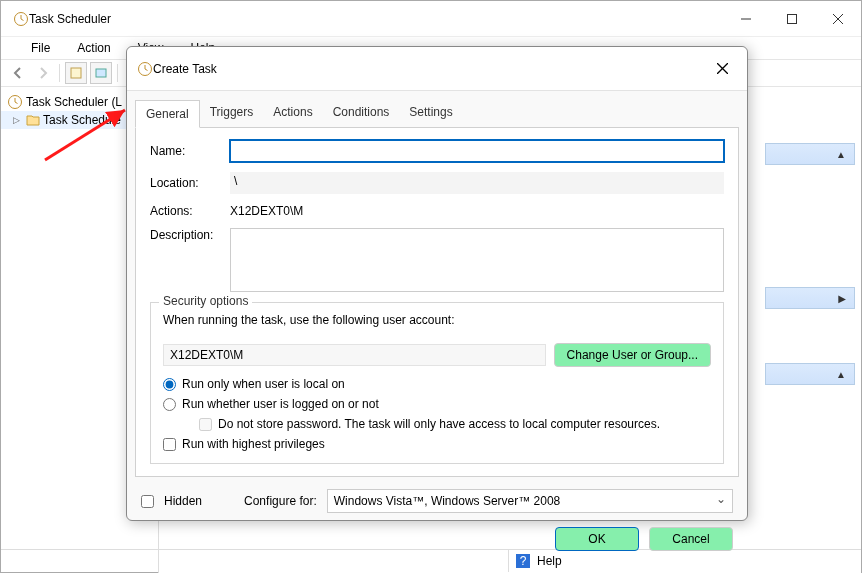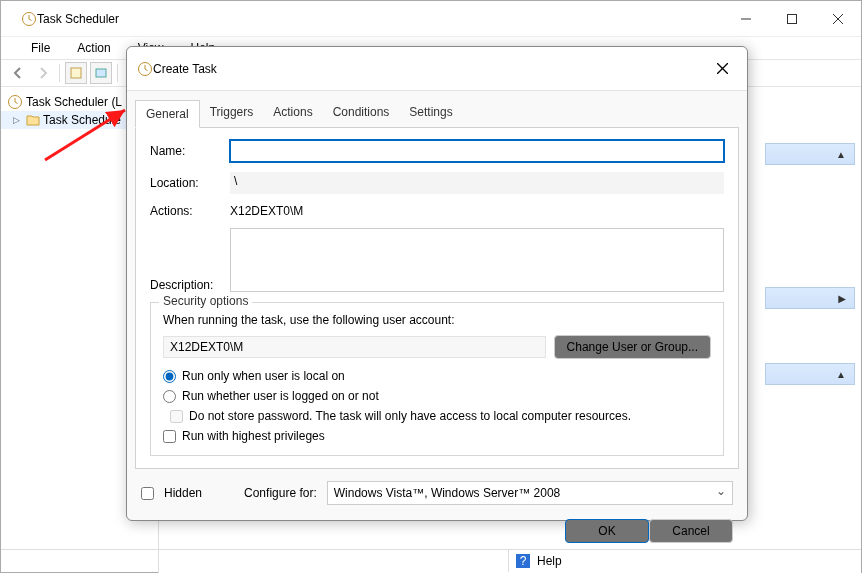--- a/index.html
+++ b/index.html
@@ -1,18 +1,18 @@
 <!DOCTYPE html>
 <html><head>
 <meta charset="utf-8">
 <style>
 *{box-sizing:border-box;font-family:"Segoe UI",Tahoma,sans-serif;font-size:12px;color:#000;margin:0;padding:0}
 body{background:#fff;width:862px;height:573px;overflow:hidden;position:relative}
 .main-window{width:862px;height:573px;background:#fff;border:1px solid #aaa;position:relative}
-.titlebar{height:36px;display:flex;align-items:center;padding-left:20px;background:#fff;border-bottom:1px solid #eee}
+.titlebar{height:36px;display:flex;align-items:center;padding-left:12px;background:#fff;border-bottom:1px solid #eee}
 .titlebar .title{flex:1}
 .win-controls{display:flex;height:30px}
 .win-btn{width:46px;display:flex;align-items:center;justify-content:center;cursor:pointer}
 .win-btn svg{width:10px;height:10px}
 .menubar{height:22px;display:flex;align-items:center;padding-left:22px;gap:11px}
 .menubar span{padding:2px 8px;cursor:pointer}
 .toolbar{height:28px;display:flex;align-items:center;padding-left:6px;gap:3px;border-top:1px solid #e5e5e5;border-bottom:1px solid #e5e5e5}
 .tb-btn{width:22px;height:22px;display:flex;align-items:center;justify-content:center;border:1px solid transparent;cursor:pointer}
 .tb-btn.boxed{border:1px solid #ccc;background:#f5f5f5}
 .tb-sep{width:1px;height:18px;background:#ddd;margin:0 2px}
@@ -41,32 +41,32 @@
 .tab.active{background:#fff;border:1px solid #d0d0d0;border-bottom:1px solid #fff;position:relative;top:1px}
 .tab-panel{margin:0 8px;background:#fff;border:1px solid #d0d0d0;padding:12px 14px}
 .form-row{display:flex;align-items:center;margin-bottom:10px}
 .form-row label{width:80px}
 .txt{flex:1;height:22px;border:1px solid #ccc;padding:2px 4px;background:#fff}
 .txt.name{border:1px solid #0067c0;outline:1px solid #0067c0}
 .txt.ro{background:#f4f4f4}
 .desc{flex:1;height:64px;border:1px solid #ccc;background:#fff;resize:none}
 .fieldset{border:1px solid #d6d6d6;padding:10px 12px 6px;margin-top:2px;position:relative}
 .fieldset .legend{position:absolute;top:-9px;left:8px;background:#fff;padding:0 4px;color:#333}
-.fs-text{margin-bottom:8px}
+.fs-text{margin-bottom:16px}
 .acct-row{display:flex;gap:8px;align-items:center;margin-bottom:10px}
 .acct-box{flex:1;height:22px;border:1px solid #e3e3e3;background:#f7f7f7;padding:2px 6px;display:flex;align-items:center}
-.btn{height:24px;padding:8px 12px;border:1px solid #ccc;background:#737373;border-radius:4px;cursor:pointer;display:inline-flex;align-items:center;justify-content:center}
+.btn{height:24px;padding:8px 12px;border:1px solid #ccc;background:#86efac;border-radius:4px;cursor:pointer;display:inline-flex;align-items:center;justify-content:center}
 .opt-row{display:flex;align-items:center;gap:6px;margin:6px 0}
-.opt-row.indent{margin-left:7px;color:#666}
+.opt-row.indent{margin-left:36px;color:#666}
 input[type=radio],input[type=checkbox]{width:13px;height:13px;margin:0;accent-color:#0067c0}
 .bottom-row{display:flex;align-items:center;padding:12px 14px 0;gap:10px}
 .bottom-row .cfg-label{margin-left:32px}
 .select{flex:1;height:24px;border:1px solid #ccc;background:#fff;padding:0 20px 0 6px;display:flex;align-items:center;position:relative}
 .select::after{content:"⌄";position:absolute;right:6px;color:#555;top:2px}
-.dlg-actions{display:flex;justify-content:flex-end;gap:0;padding:14px}
+.dlg-actions{display:flex;justify-content:flex-end;gap:10px;padding:14px}
 .dlg-actions .btn{width:84px;height:24px}
 .dlg-actions .btn.primary{border:1px solid #0067c0}
 
 .arrow{position:absolute;left:40px;top:100px;pointer-events:none}
 .clock-icon{width:16px;height:16px}
 </style>
 </head>
 <body>
 
 <div class="main-window">
@@ -213,21 +213,21 @@
       <input type="text" class="txt name" value="" style="">
     </div>
     <div class="form-row">
       <label>Location:</label>
       <div class="txt ro" style="border:none;background:#f4f4f4">\</div>
     </div>
     <div class="form-row">
       <label>Actions:</label>
       <span>X12DEXT0\M</span>
     </div>
-    <div class="form-row" style="align-items:flex-end">
+    <div class="form-row" style="align-items:flex-start">
       <label>Description:</label>
       <textarea class="desc" style=""></textarea>
     </div>
 
     <div class="fieldset">
       <span class="legend">Security options</span>
       <div class="fs-text">When running the task, use the following user account:</div>
       <div class="acct-row">
         <div class="acct-box">X12DEXT0\M</div>
         <button class="btn">Change User or Group...</button>

